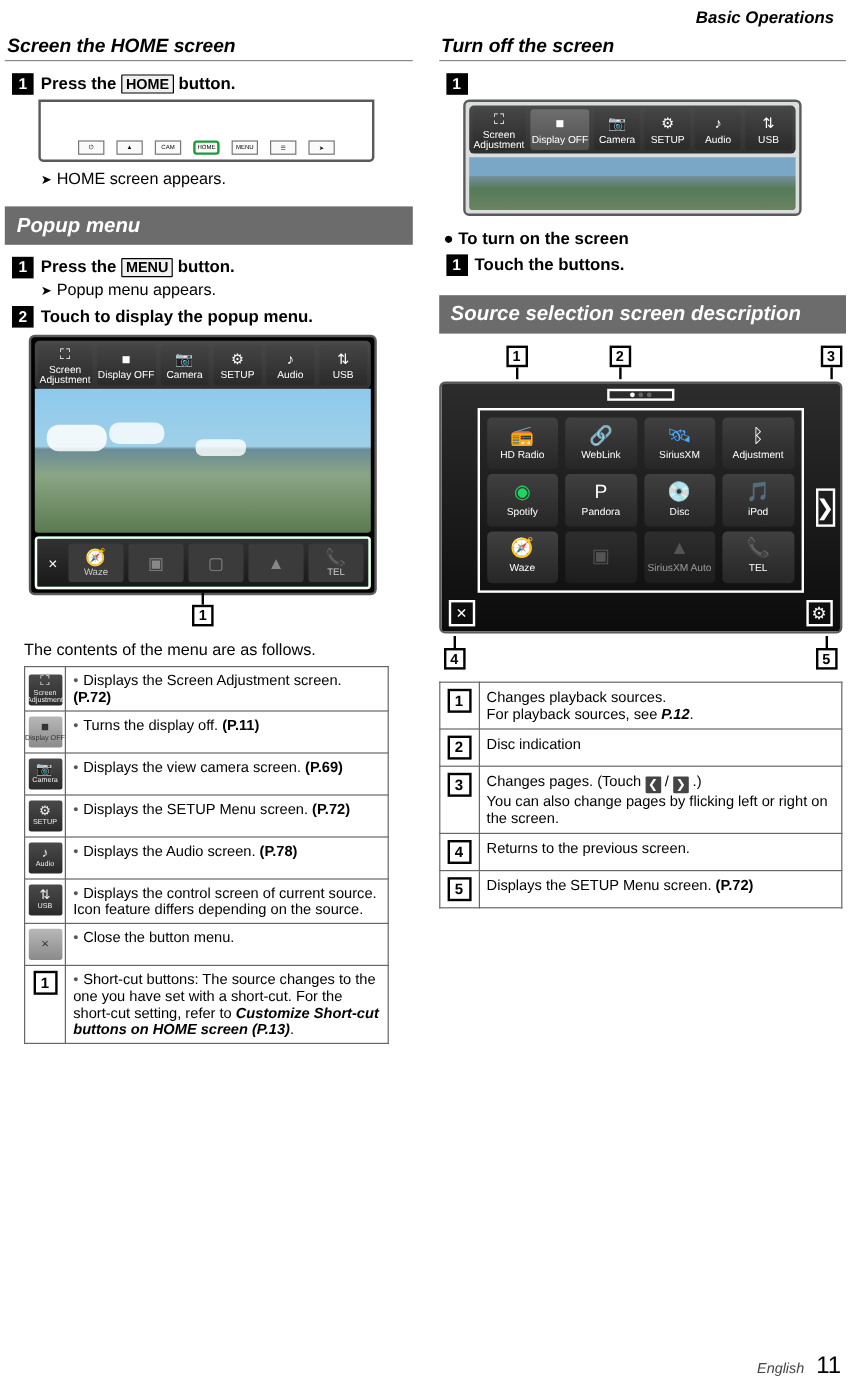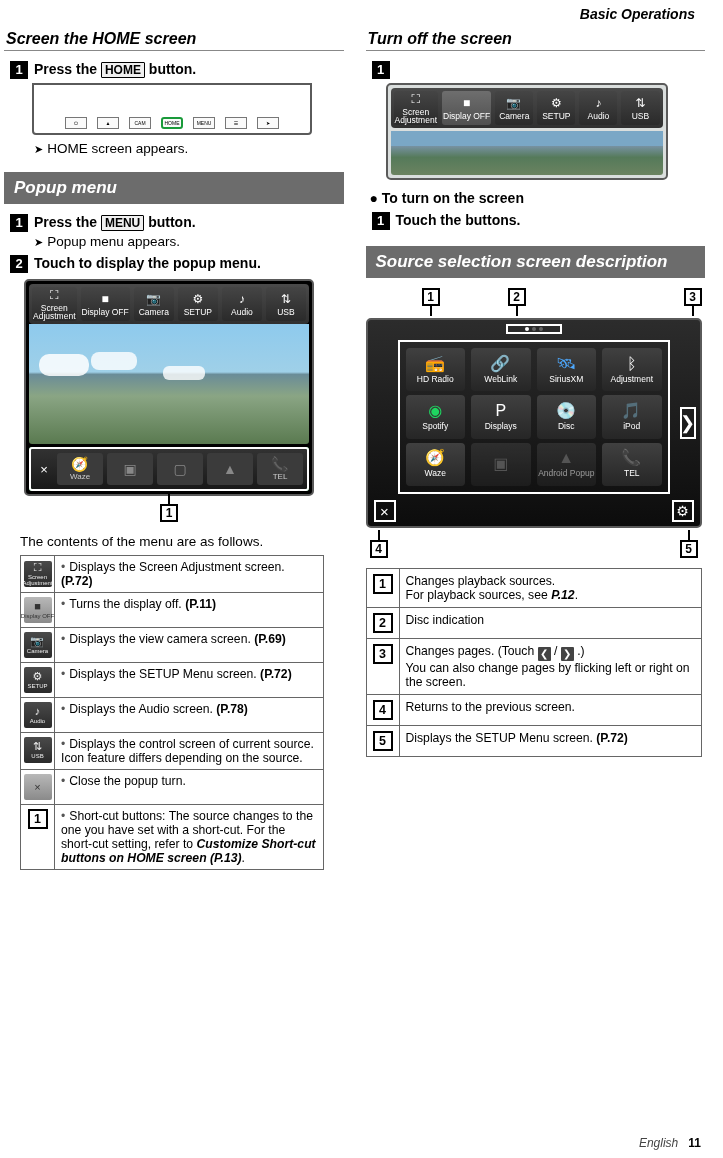--- a/index.html
+++ b/index.html
@@ -340,21 +340,21 @@
     line-height: 1.3;
   }
   
   .footer {
     position: absolute;
     bottom: 8px; right: 22px;
     font-size: 12px;
     color: #444;
   }
   .footer .pg {
-    font-weight: bold; font-size: 12px; color: #000;
+    font-weight: normal; font-size: 20px; color: #000;
   }
   .shortcut-tag-wrap {
     display:flex; flex-direction:column; align-items:center;
     position:relative; top:-4px;
   }
 </style>
 </head>
 <body>
 
 <div class="page-header">Basic Operations</div>
@@ -501,21 +501,21 @@
             <td><span class="miniicon">
                 <div class="mg">⇅</div>
                 <div style="white-space: pre; line-height: 1;">USB</div>
               </span></td>
             <td><span class="bullet">Displays the control screen of current source. Icon feature differs depending on the source.</span></td>
           </tr>
           <tr>
             <td><span class="miniicon light">
                 <div class="mg">×</div>
               </span></td>
-            <td><span class="bullet">Close the popup turn.</span></td>
+            <td><span class="bullet">Close the button menu.</span></td>
           </tr>
           <tr>
             <td><span class="box1">1</span></td>
             <td><span class="bullet">Short-cut buttons: The source changes to the one you have set with a short-cut. For the short-cut setting, refer to <b><i>Customize Short-cut buttons on HOME screen (P.13)</i></b>.</span></td>
           </tr>
         </tbody>
     </table>
   </div>
 
   <div class="col">
@@ -607,42 +607,42 @@
                 <div>Adjustment</div>
               </div>
             </div>
             <div class="sgrow">
               <div class="sgcell">
                 <div class="sgic" style="color: rgb(30, 215, 96);">◉</div>
                 <div>Spotify</div>
               </div>
               <div class="sgcell">
                 <div class="sgic" style="color: rgb(255, 255, 255);">P</div>
-                <div>Displays</div>
+                <div>Pandora</div>
               </div>
               <div class="sgcell">
                 <div class="sgic" style="color: rgb(204, 204, 204);">💿</div>
                 <div>Disc</div>
               </div>
               <div class="sgcell">
                 <div class="sgic" style="color: rgb(204, 204, 204);">🎵</div>
                 <div>iPod</div>
               </div>
             </div>
             <div class="sgrow">
               <div class="sgcell">
                 <div class="sgic" style="color: rgb(79, 200, 240);">🧭</div>
                 <div>Waze</div>
               </div>
               <div class="sgcell dim">
                 <div class="sgic" style="color: rgb(136, 136, 136);">▣</div>
               </div>
               <div class="sgcell dim">
                 <div class="sgic" style="color: rgb(136, 136, 136);">▲</div>
-                <div>Android Popup</div>
+                <div>SiriusXM Auto</div>
               </div>
               <div class="sgcell">
                 <div class="sgic" style="color: rgb(63, 185, 63);">📞</div>
                 <div>TEL</div>
               </div>
             </div>
           </div>
         <div class="arrow-r">❯</div>
         <div class="bx">×</div>
         <div class="bgear">⚙</div>

